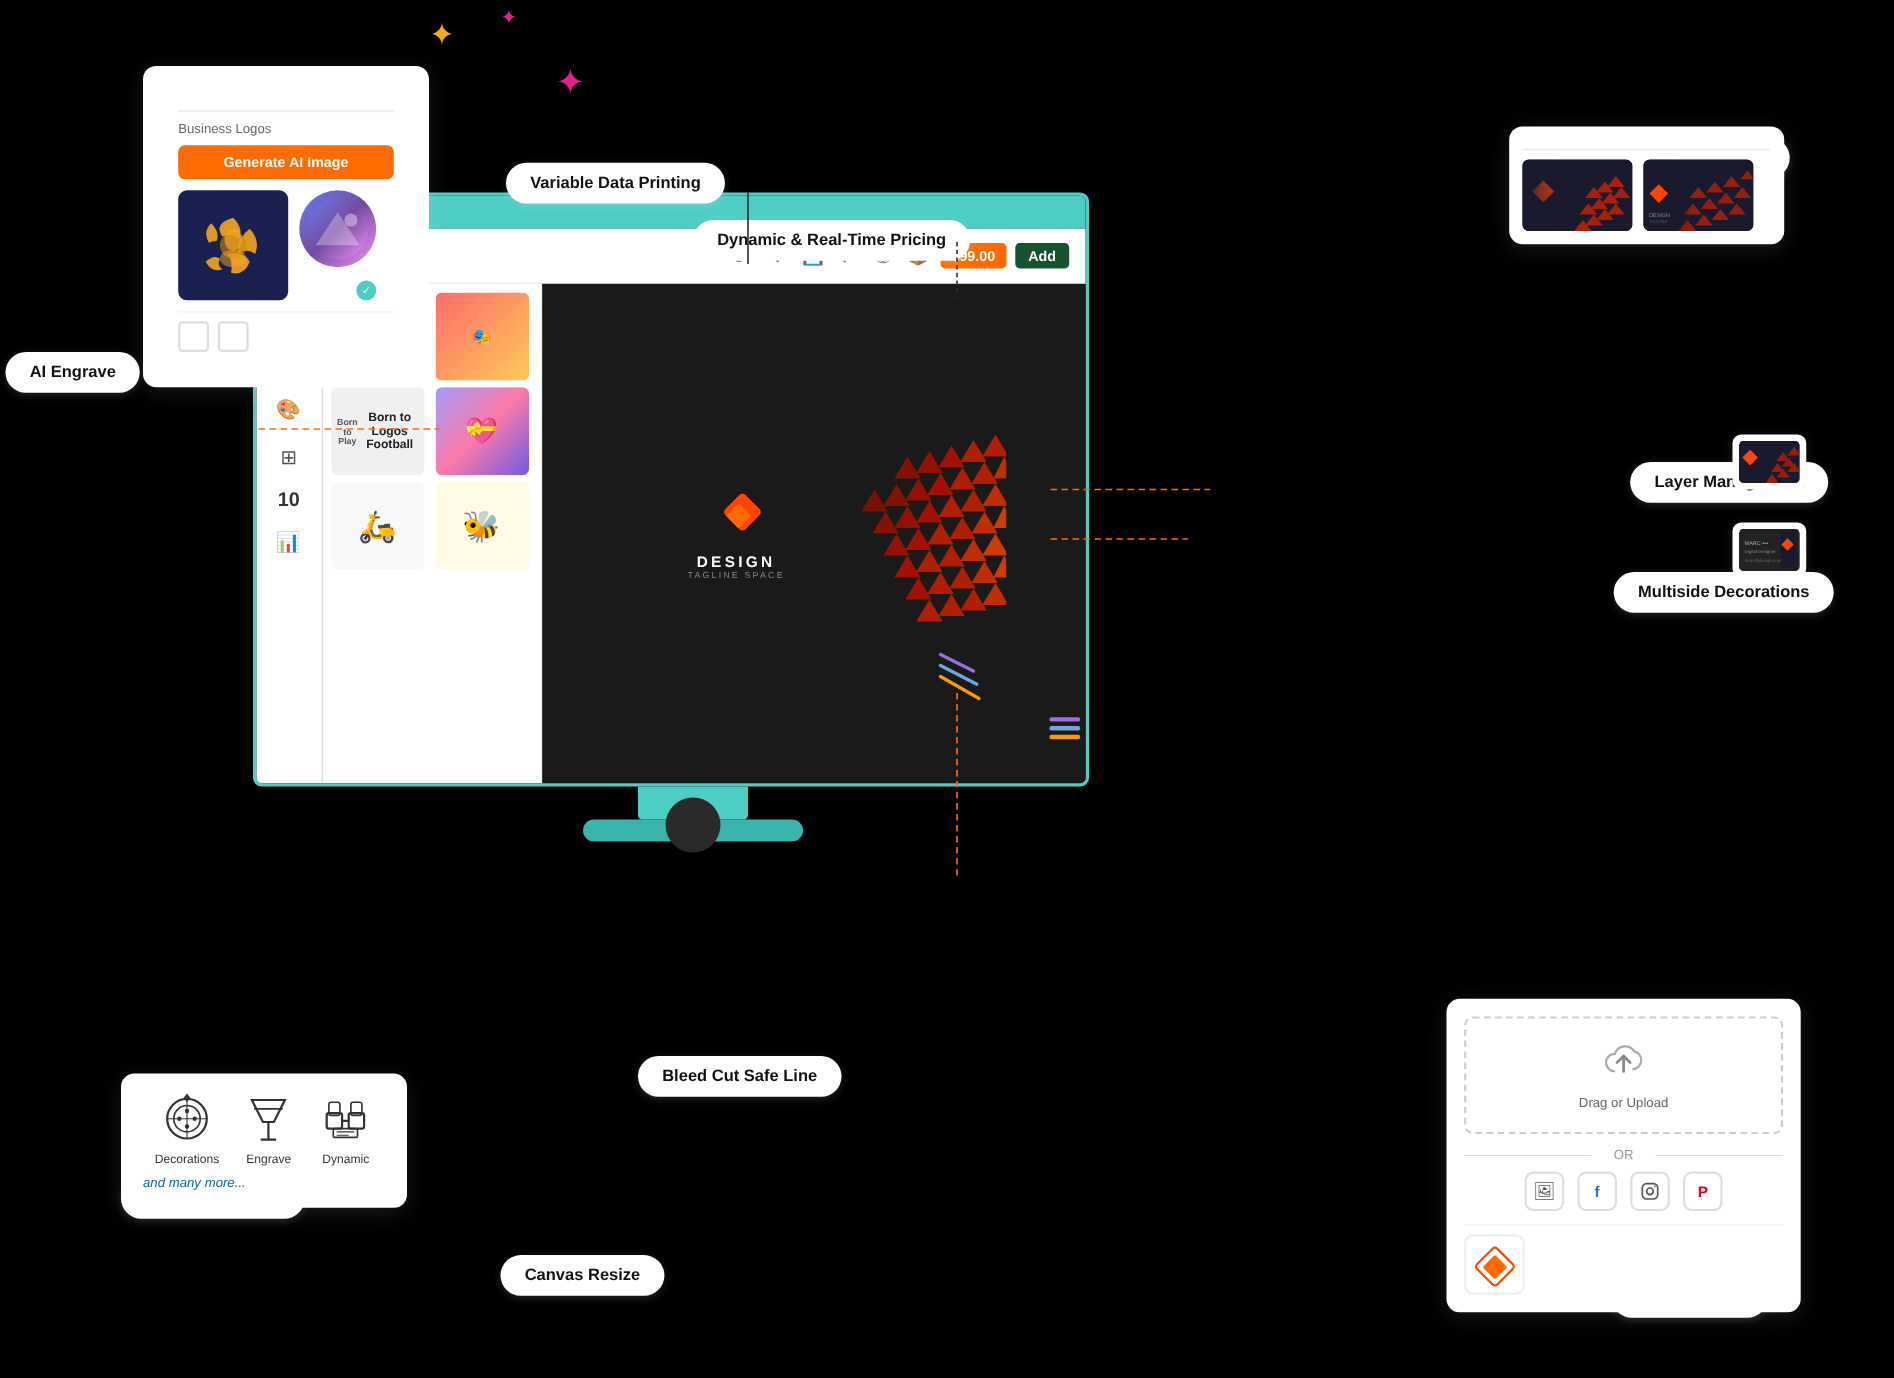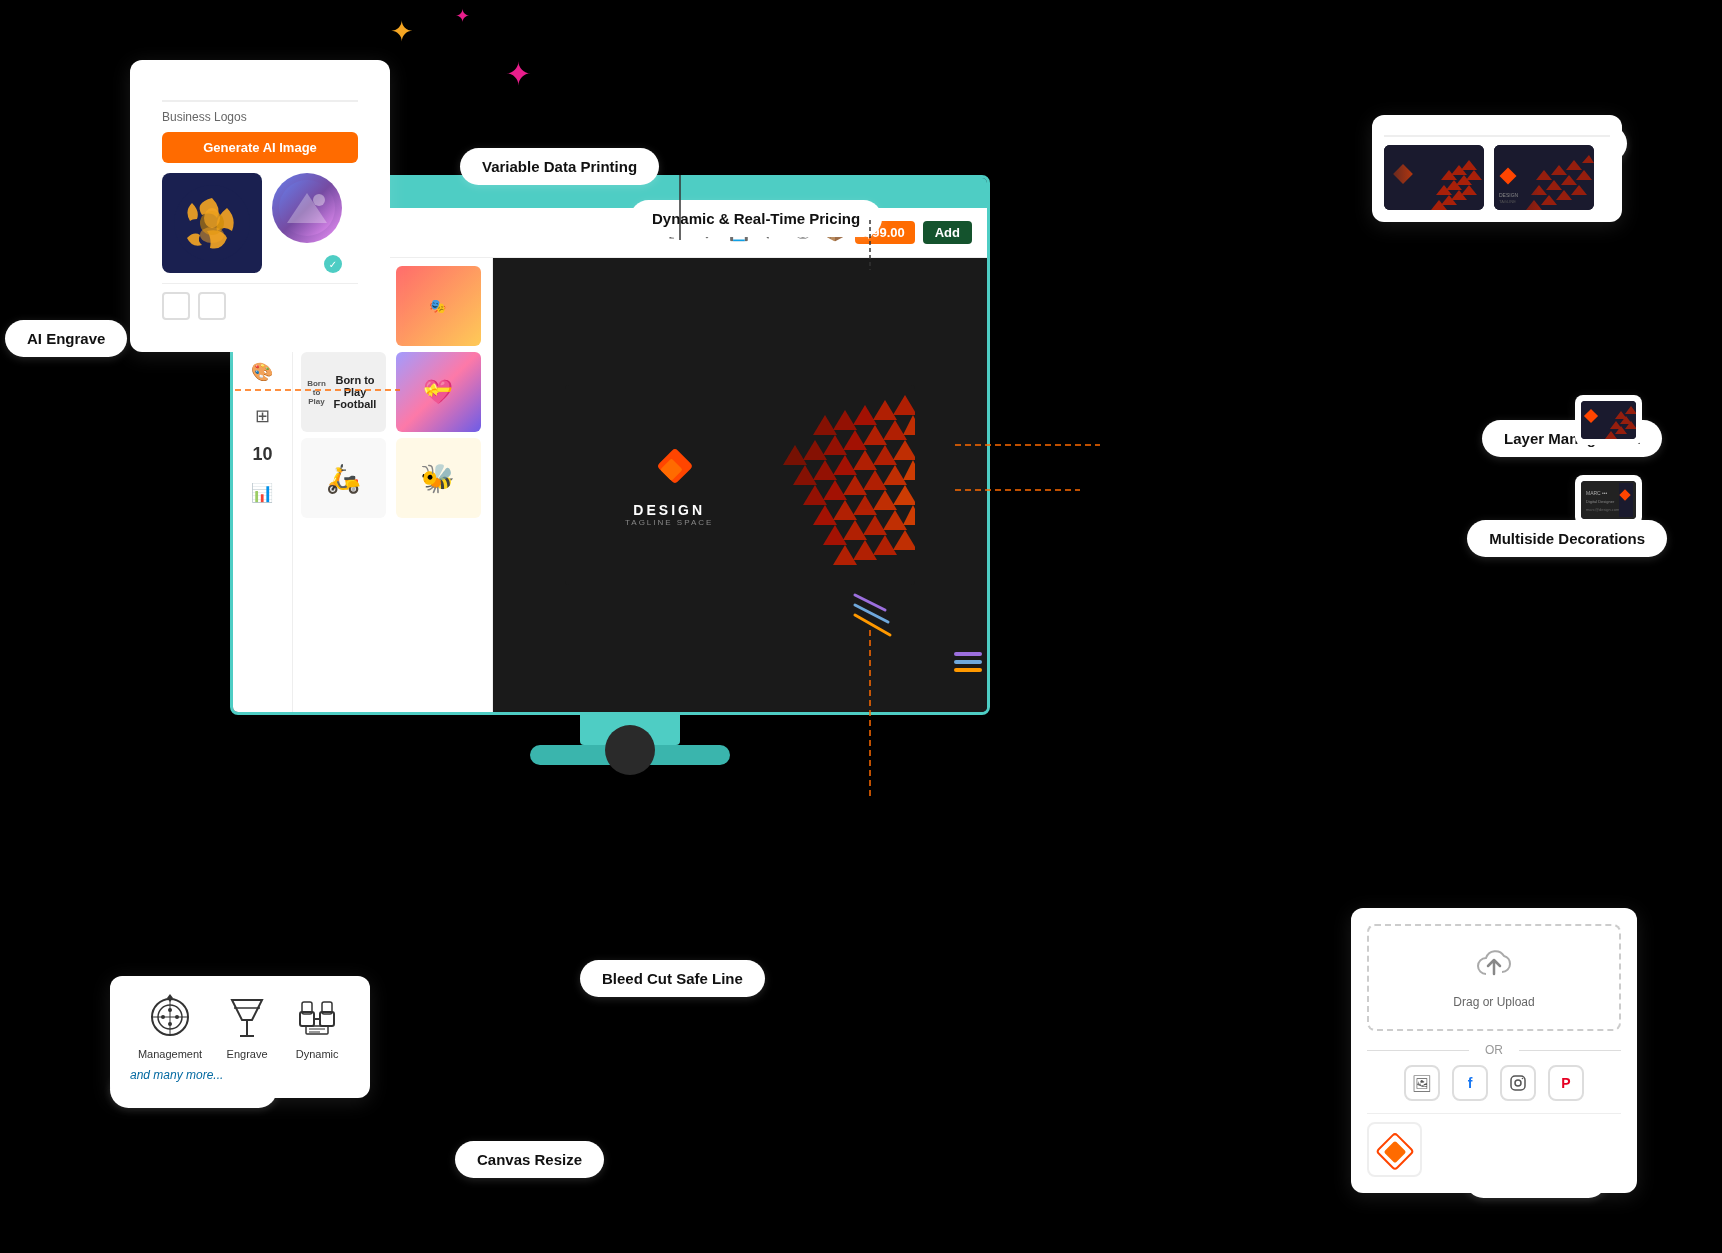--- a/index.html
+++ b/index.html
@@ -445,21 +445,21 @@
       justify-content: center;
       position: relative;
       overflow: hidden;
     }
 
     
     .upload-panel {
       position: absolute;
       bottom: 60px;
       right: 85px;
-      width: 286px;
+      width: 322px;
       background: white;
       border-radius: 12px;
       padding: 16px;
       box-shadow: 0 4px 20px rgba(255,255,255,0.1);
       z-index: 10;
     }
 
     .upload-area {
       border: 2px dashed #ccc;
       border-radius: 8px;
@@ -629,21 +629,21 @@
         <div class="clipart-grid">
           <div class="clipart-item">
             <div class="clip-img" style="font-size:20px; color:#e74c3c;">❤ You Make Me Smile</div>
           </div>
           <div class="clipart-item">
             <div class="clip-img" style="background:linear-gradient(135deg,#ff6b6b,#feca57); font-size:14px; color:white; text-align:center; padding:4px;">🎭</div>
           </div>
           <div class="clipart-item">
             <div class="clip-img" style="font-size:10px; color:#333; text-align:center; background:#f0f0f0; padding:4px;">
               <div style="font-size:8px; font-weight:bold; color:#555;">Born to Play</div>
-              <div style="font-size:11px; font-weight:bold; color:#222;">Born to Play Football</div>
+              <div style="font-size:11px; font-weight:bold; color:#222;">Born to Logos Football</div>
             </div>
           </div>
           <div class="clipart-item">
             <div class="clip-img" style="background:linear-gradient(135deg,#a29bfe,#fd79a8,#6c5ce7); font-size:24px;">💝</div>
           </div>
           <div class="clipart-item">
             <div class="clip-img" style="background:#f8f8f8;">🛵</div>
           </div>
           <div class="clipart-item">
             <div class="clip-img" style="background:#fff9e6;">🐝</div>
@@ -803,21 +803,21 @@
 
         <line x1="25" y1="7" x2="25" y2="43" stroke="#333" stroke-width="1"></line>
         <line x1="7" y1="25" x2="43" y2="25" stroke="#333" stroke-width="1"></line>
         <circle cx="25" cy="18" r="2" fill="#333"></circle>
         <circle cx="25" cy="32" r="2" fill="#333"></circle>
         <circle cx="18" cy="25" r="2" fill="#333"></circle>
         <circle cx="32" cy="25" r="2" fill="#333"></circle>
 
         <polygon points="25,2 28,6 25,10 22,6" fill="#333"></polygon>
       </svg>
-      <span class="printing-icon-label">Management</span>
+      <span class="printing-icon-label">Decorations</span>
     </div>
     <div class="printing-icon-item">
       <svg class="printing-icon-svg" viewBox="0 0 50 50">
 
         <polygon points="10,8 40,8 30,28 20,28" fill="none" stroke="#333" stroke-width="2"></polygon>
         <line x1="25" y1="28" x2="25" y2="44" stroke="#333" stroke-width="2"></line>
         <line x1="18" y1="44" x2="32" y2="44" stroke="#333" stroke-width="2"></line>
         <line x1="12" y1="16" x2="38" y2="16" stroke="#333" stroke-width="1.5"></line>
       </svg>
       <span class="printing-icon-label">Engrave</span>

